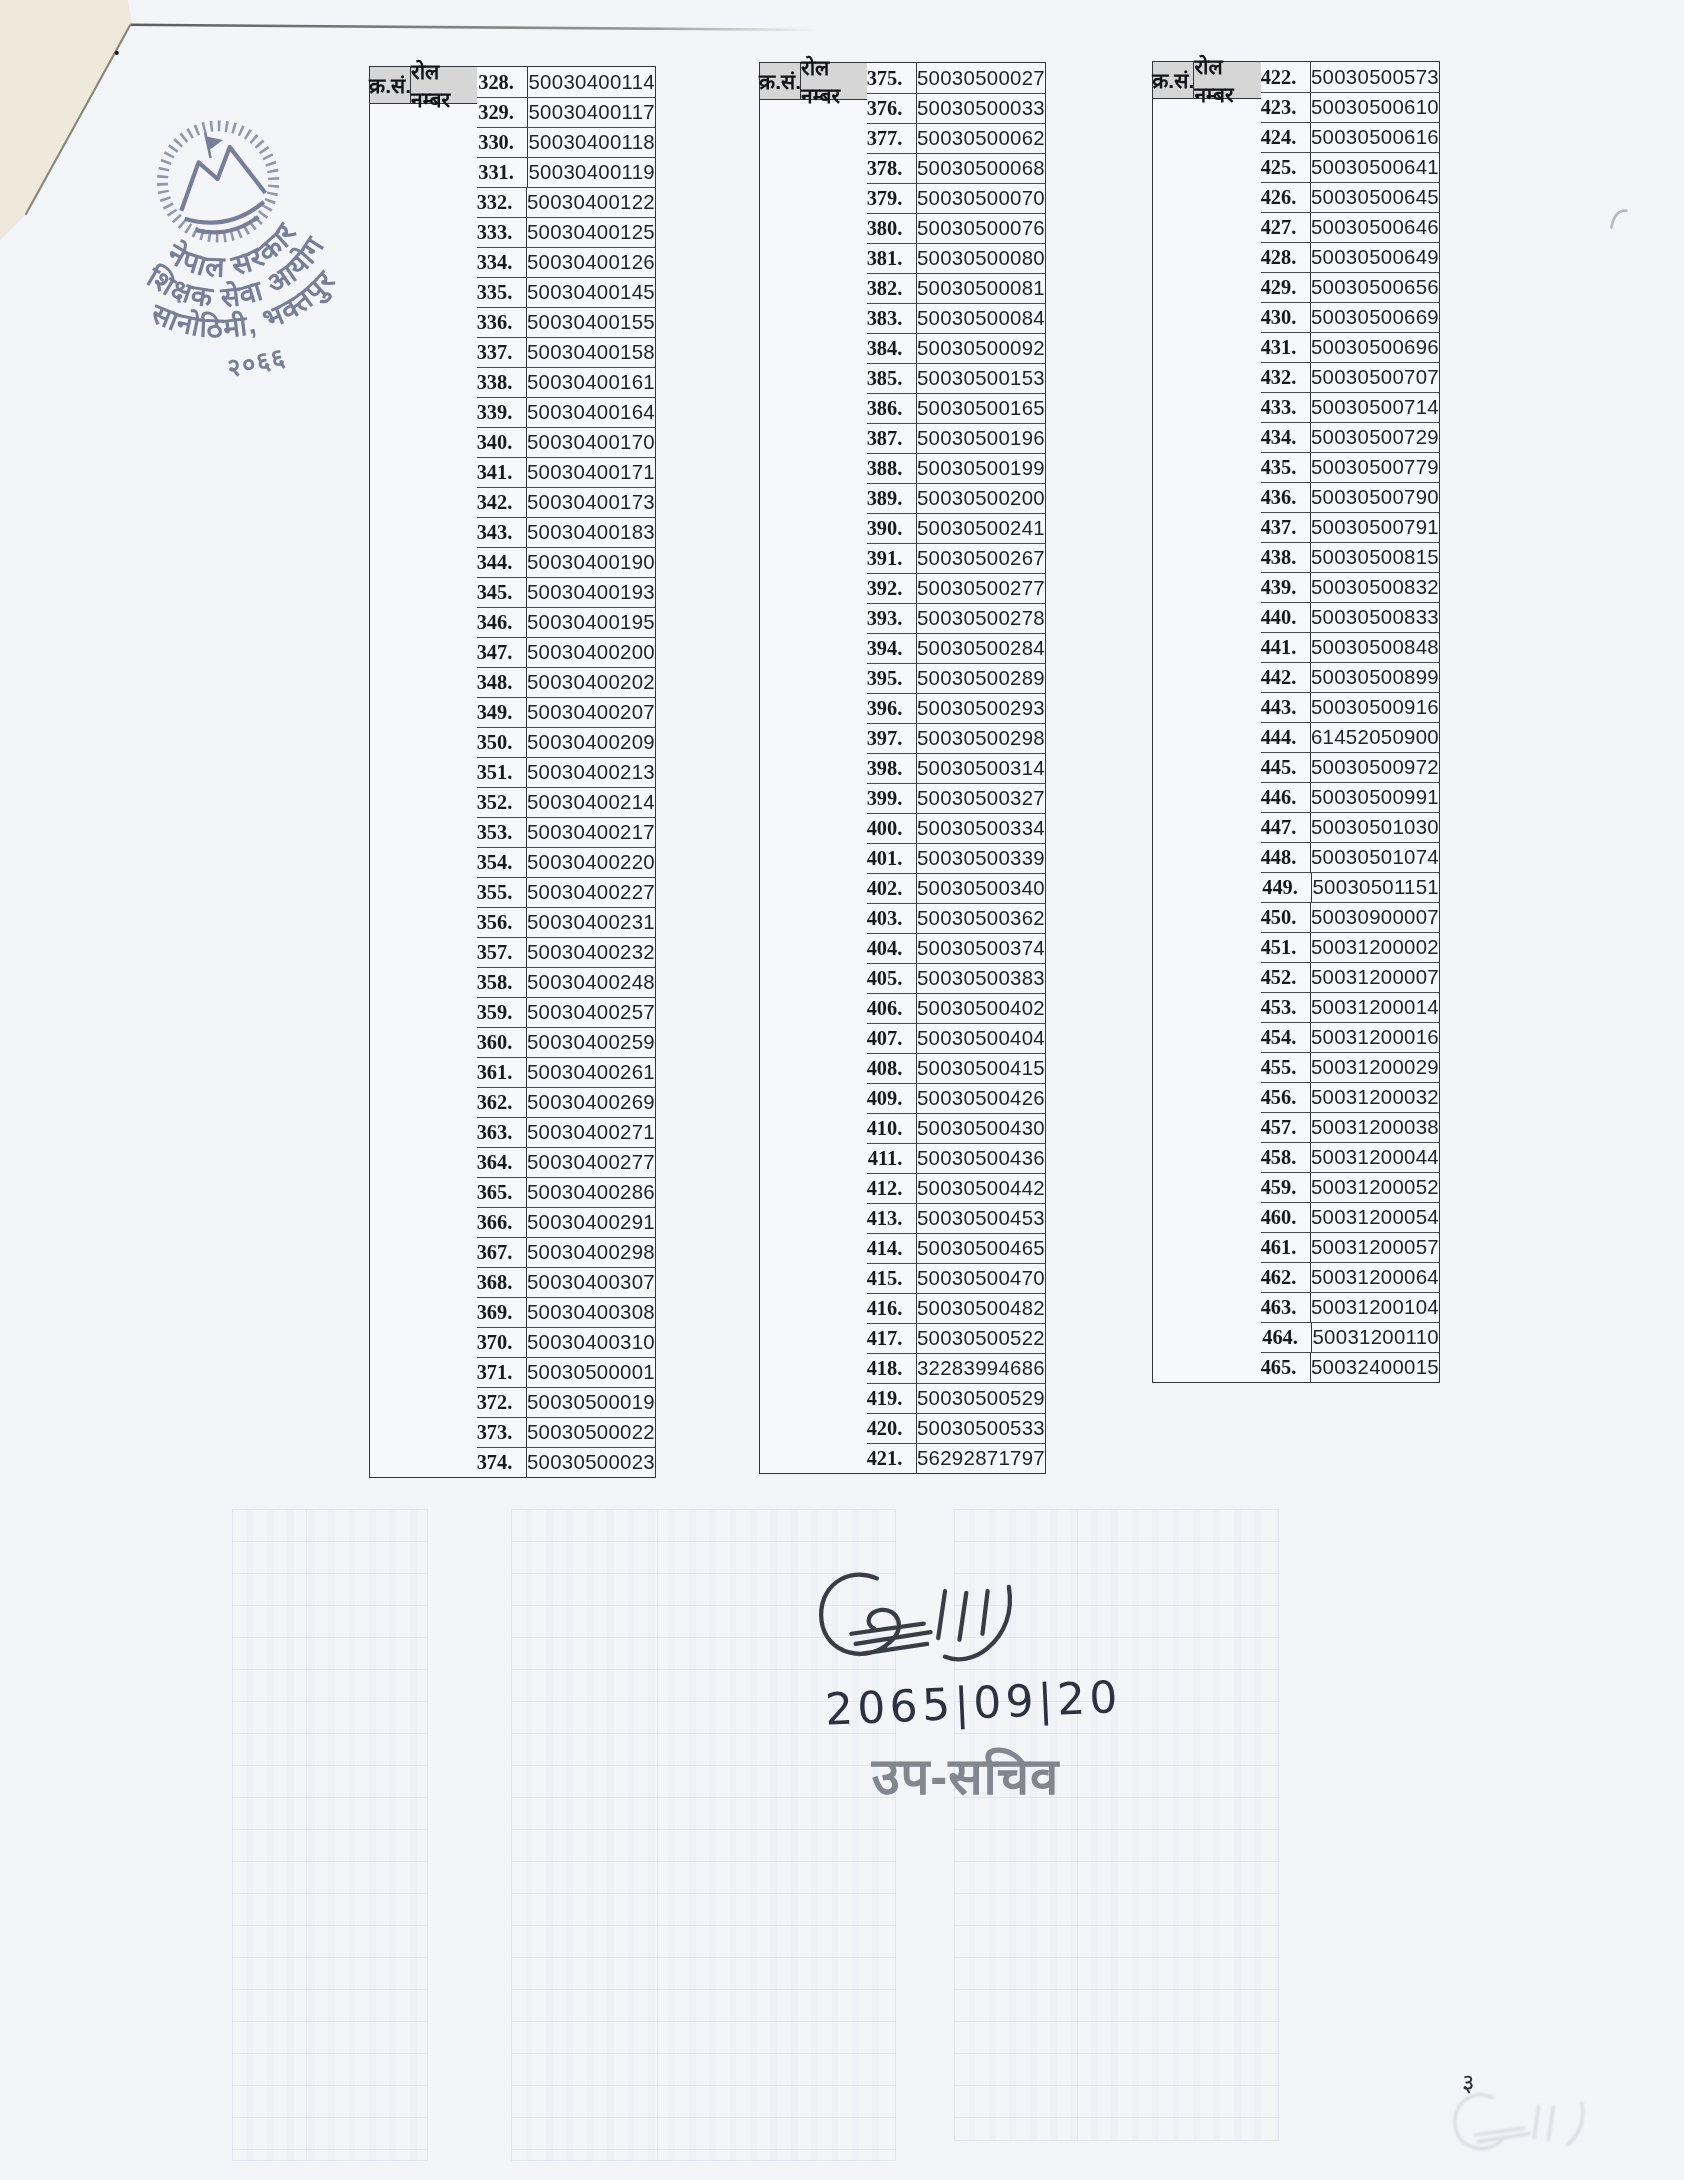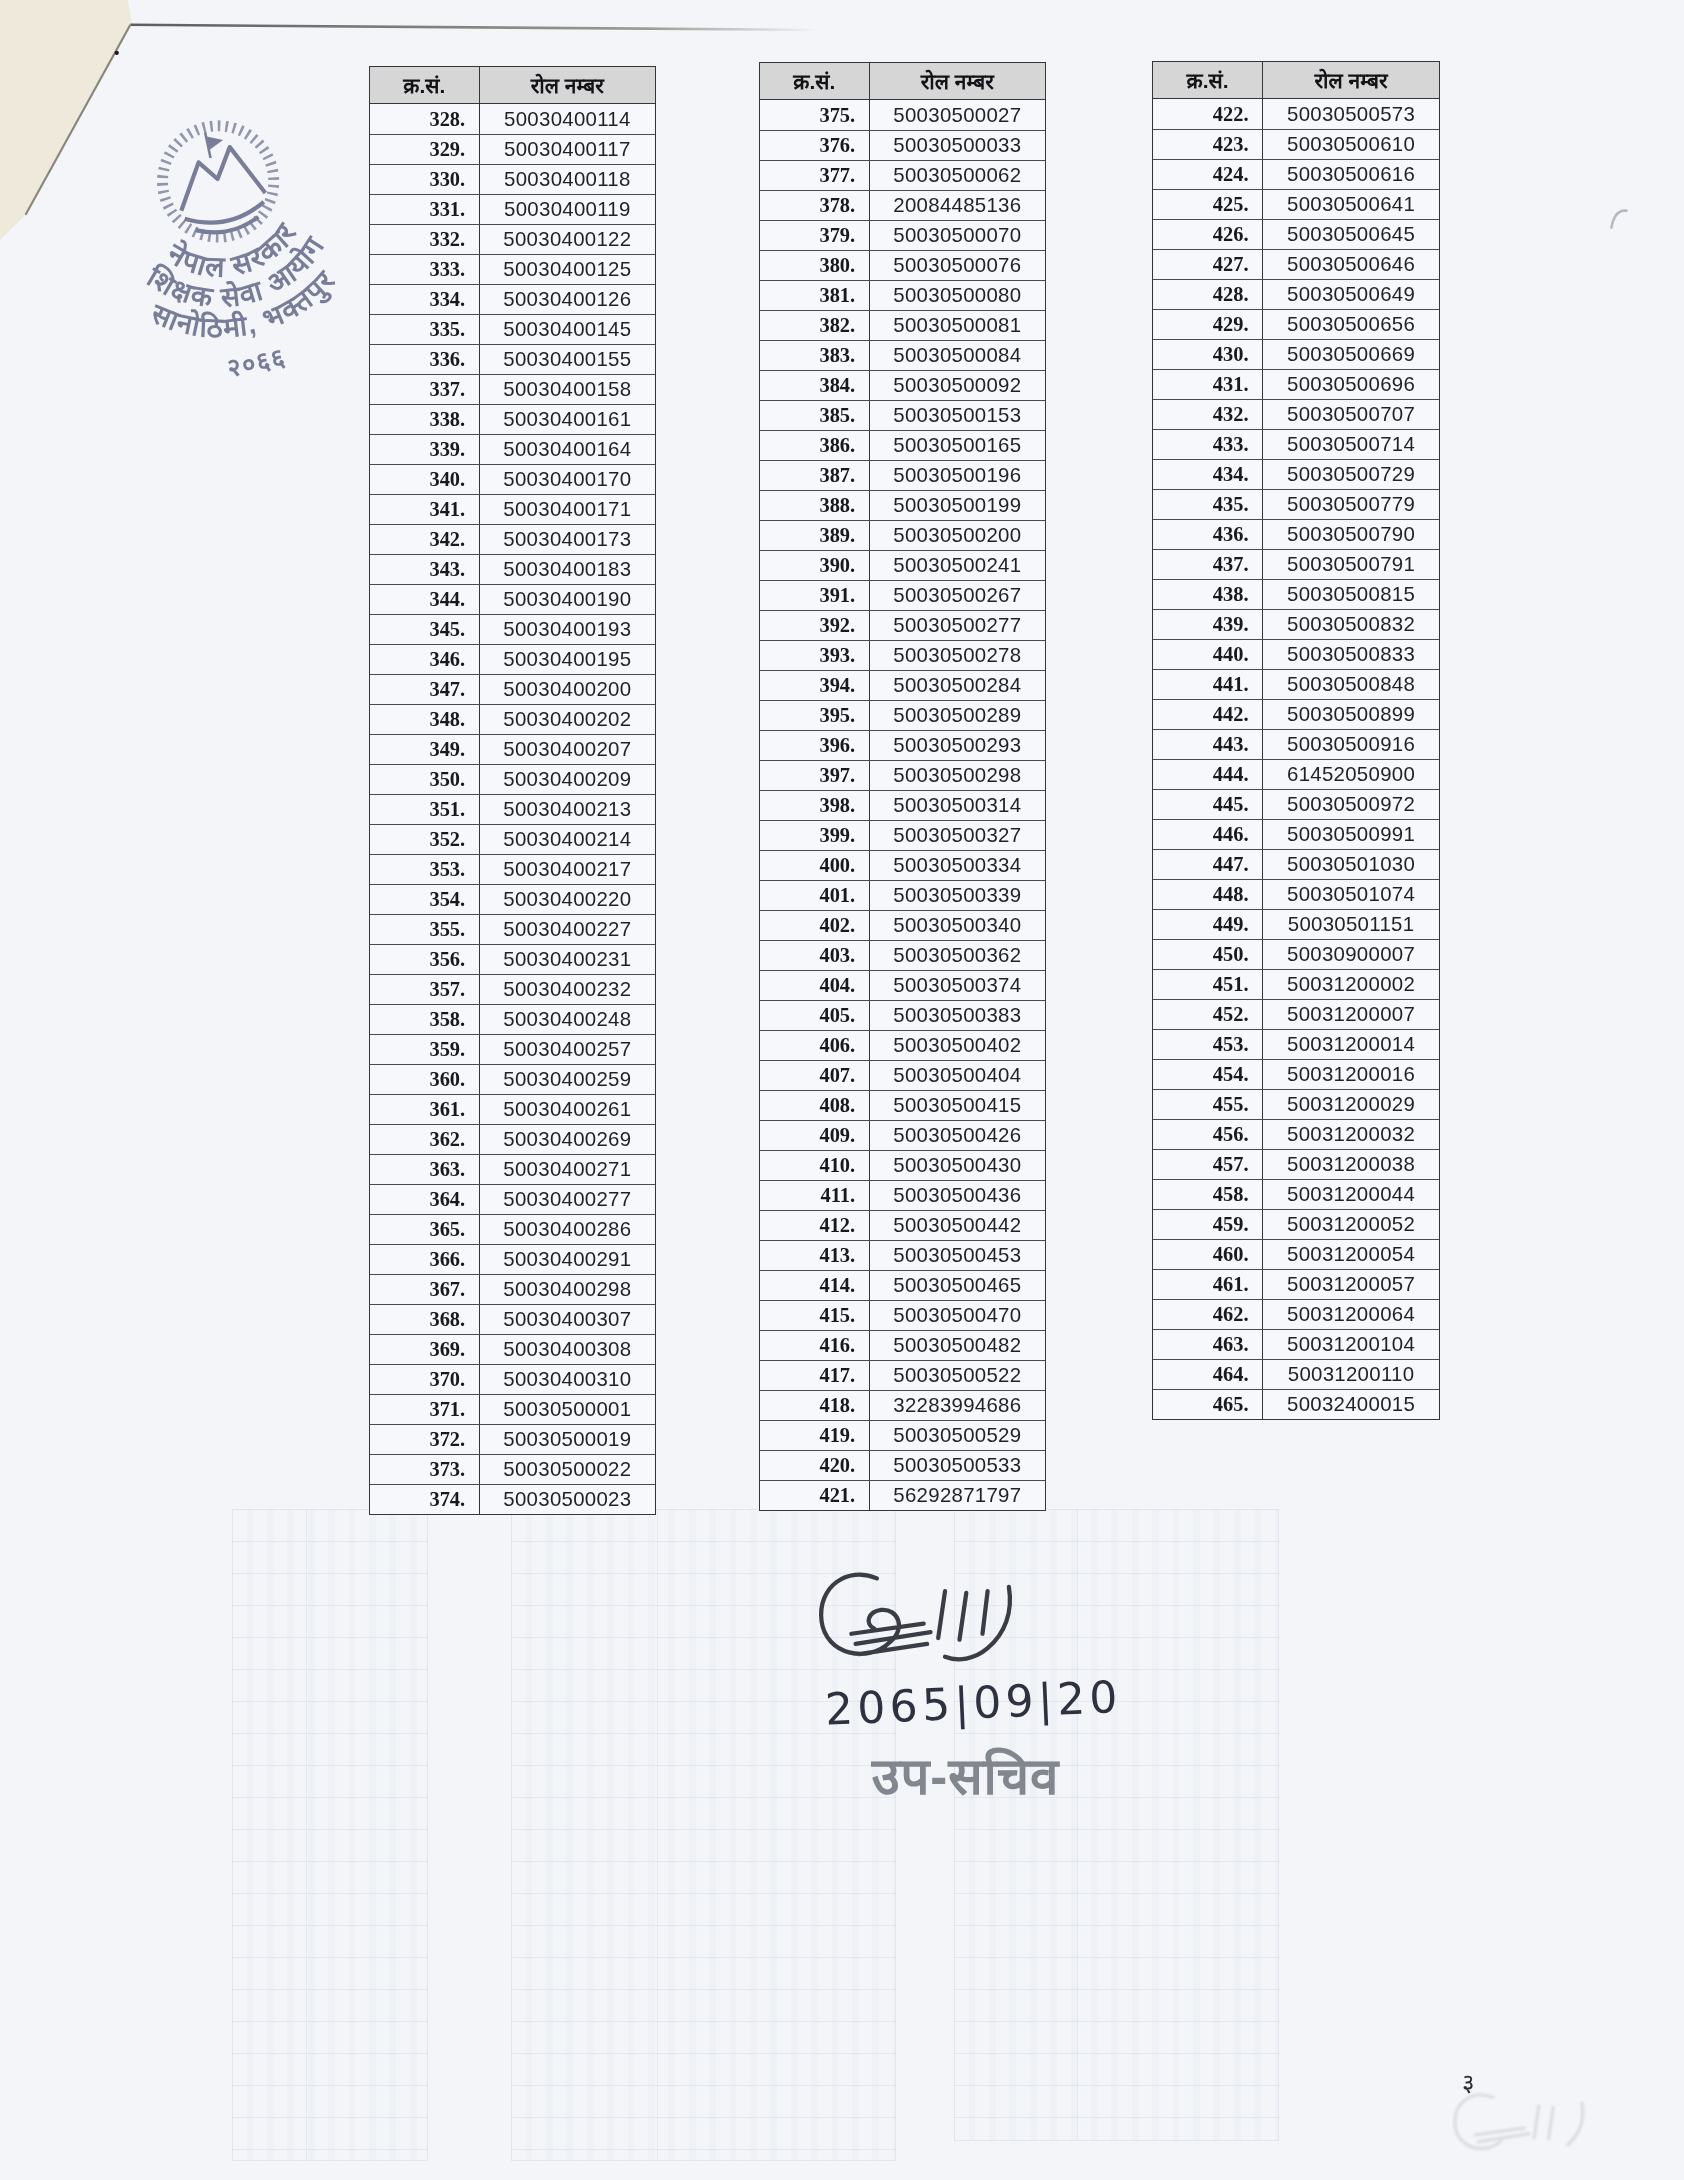--- a/index.html
+++ b/index.html
@@ -10,21 +10,21 @@
     background: #f3f5f9;
     overflow: hidden;
     font-family: "Liberation Sans", sans-serif;
   }
 
   
   .rolltable {
     position: absolute;
     border: 1.7px solid #35363a;
     background: #f6f8fb;
-    display: flex; flex-direction: column;
+    display: flex; flex-direction: row;
   }
   .t1 { left: 369px; top: 66px;  width: 287px; --rh: 30px; }
   .t2 { left: 759px; top: 62px;  width: 287px; --rh: 30px; }
   .t3 { left: 1152px; top: 61px; width: 288px; --rh: 30px;   }
 
   .thead {
     height: 37px; display: flex;
     background: #d6d6d6;
     border-bottom: 1.7px solid #35363a;
   }
@@ -345,21 +345,21 @@
         <div class="trow">
           <div class="cell sn">376.</div>
           <div class="cell roll">50030500033</div>
         </div>
         <div class="trow">
           <div class="cell sn">377.</div>
           <div class="cell roll">50030500062</div>
         </div>
         <div class="trow">
           <div class="cell sn">378.</div>
-          <div class="cell roll">20084485136</div>
+          <div class="cell roll">50030500068</div>
         </div>
         <div class="trow">
           <div class="cell sn">379.</div>
           <div class="cell roll">50030500070</div>
         </div>
         <div class="trow">
           <div class="cell sn">380.</div>
           <div class="cell roll">50030500076</div>
         </div>
         <div class="trow">

